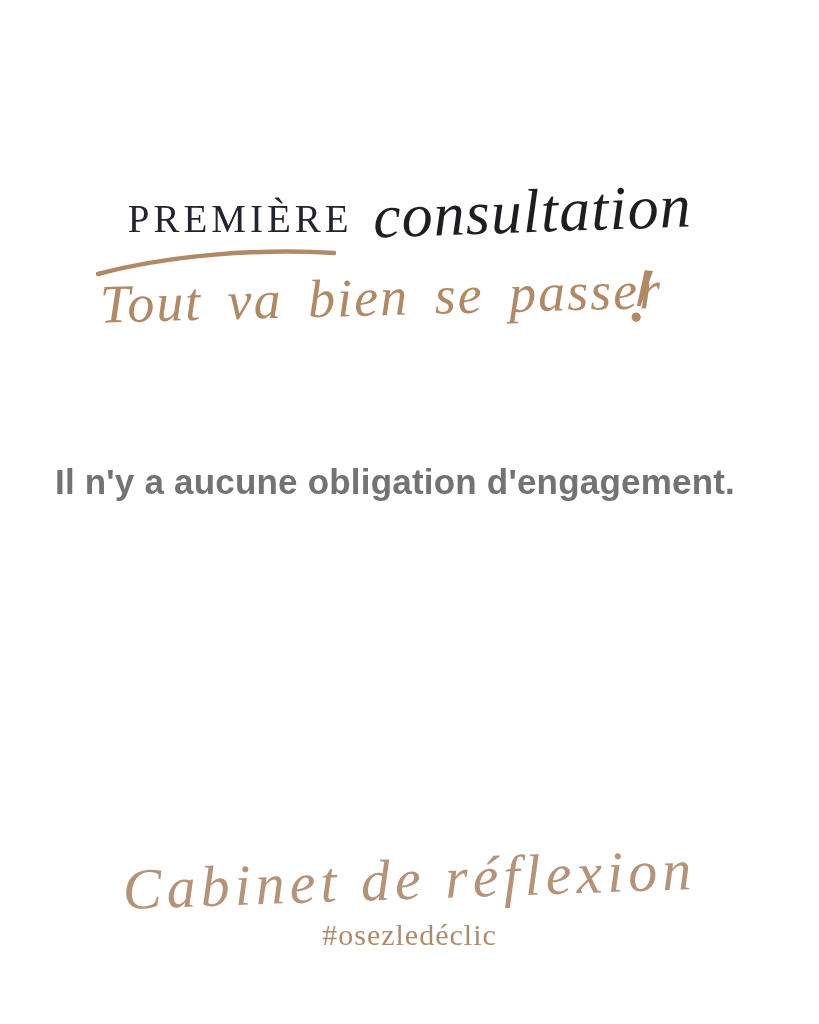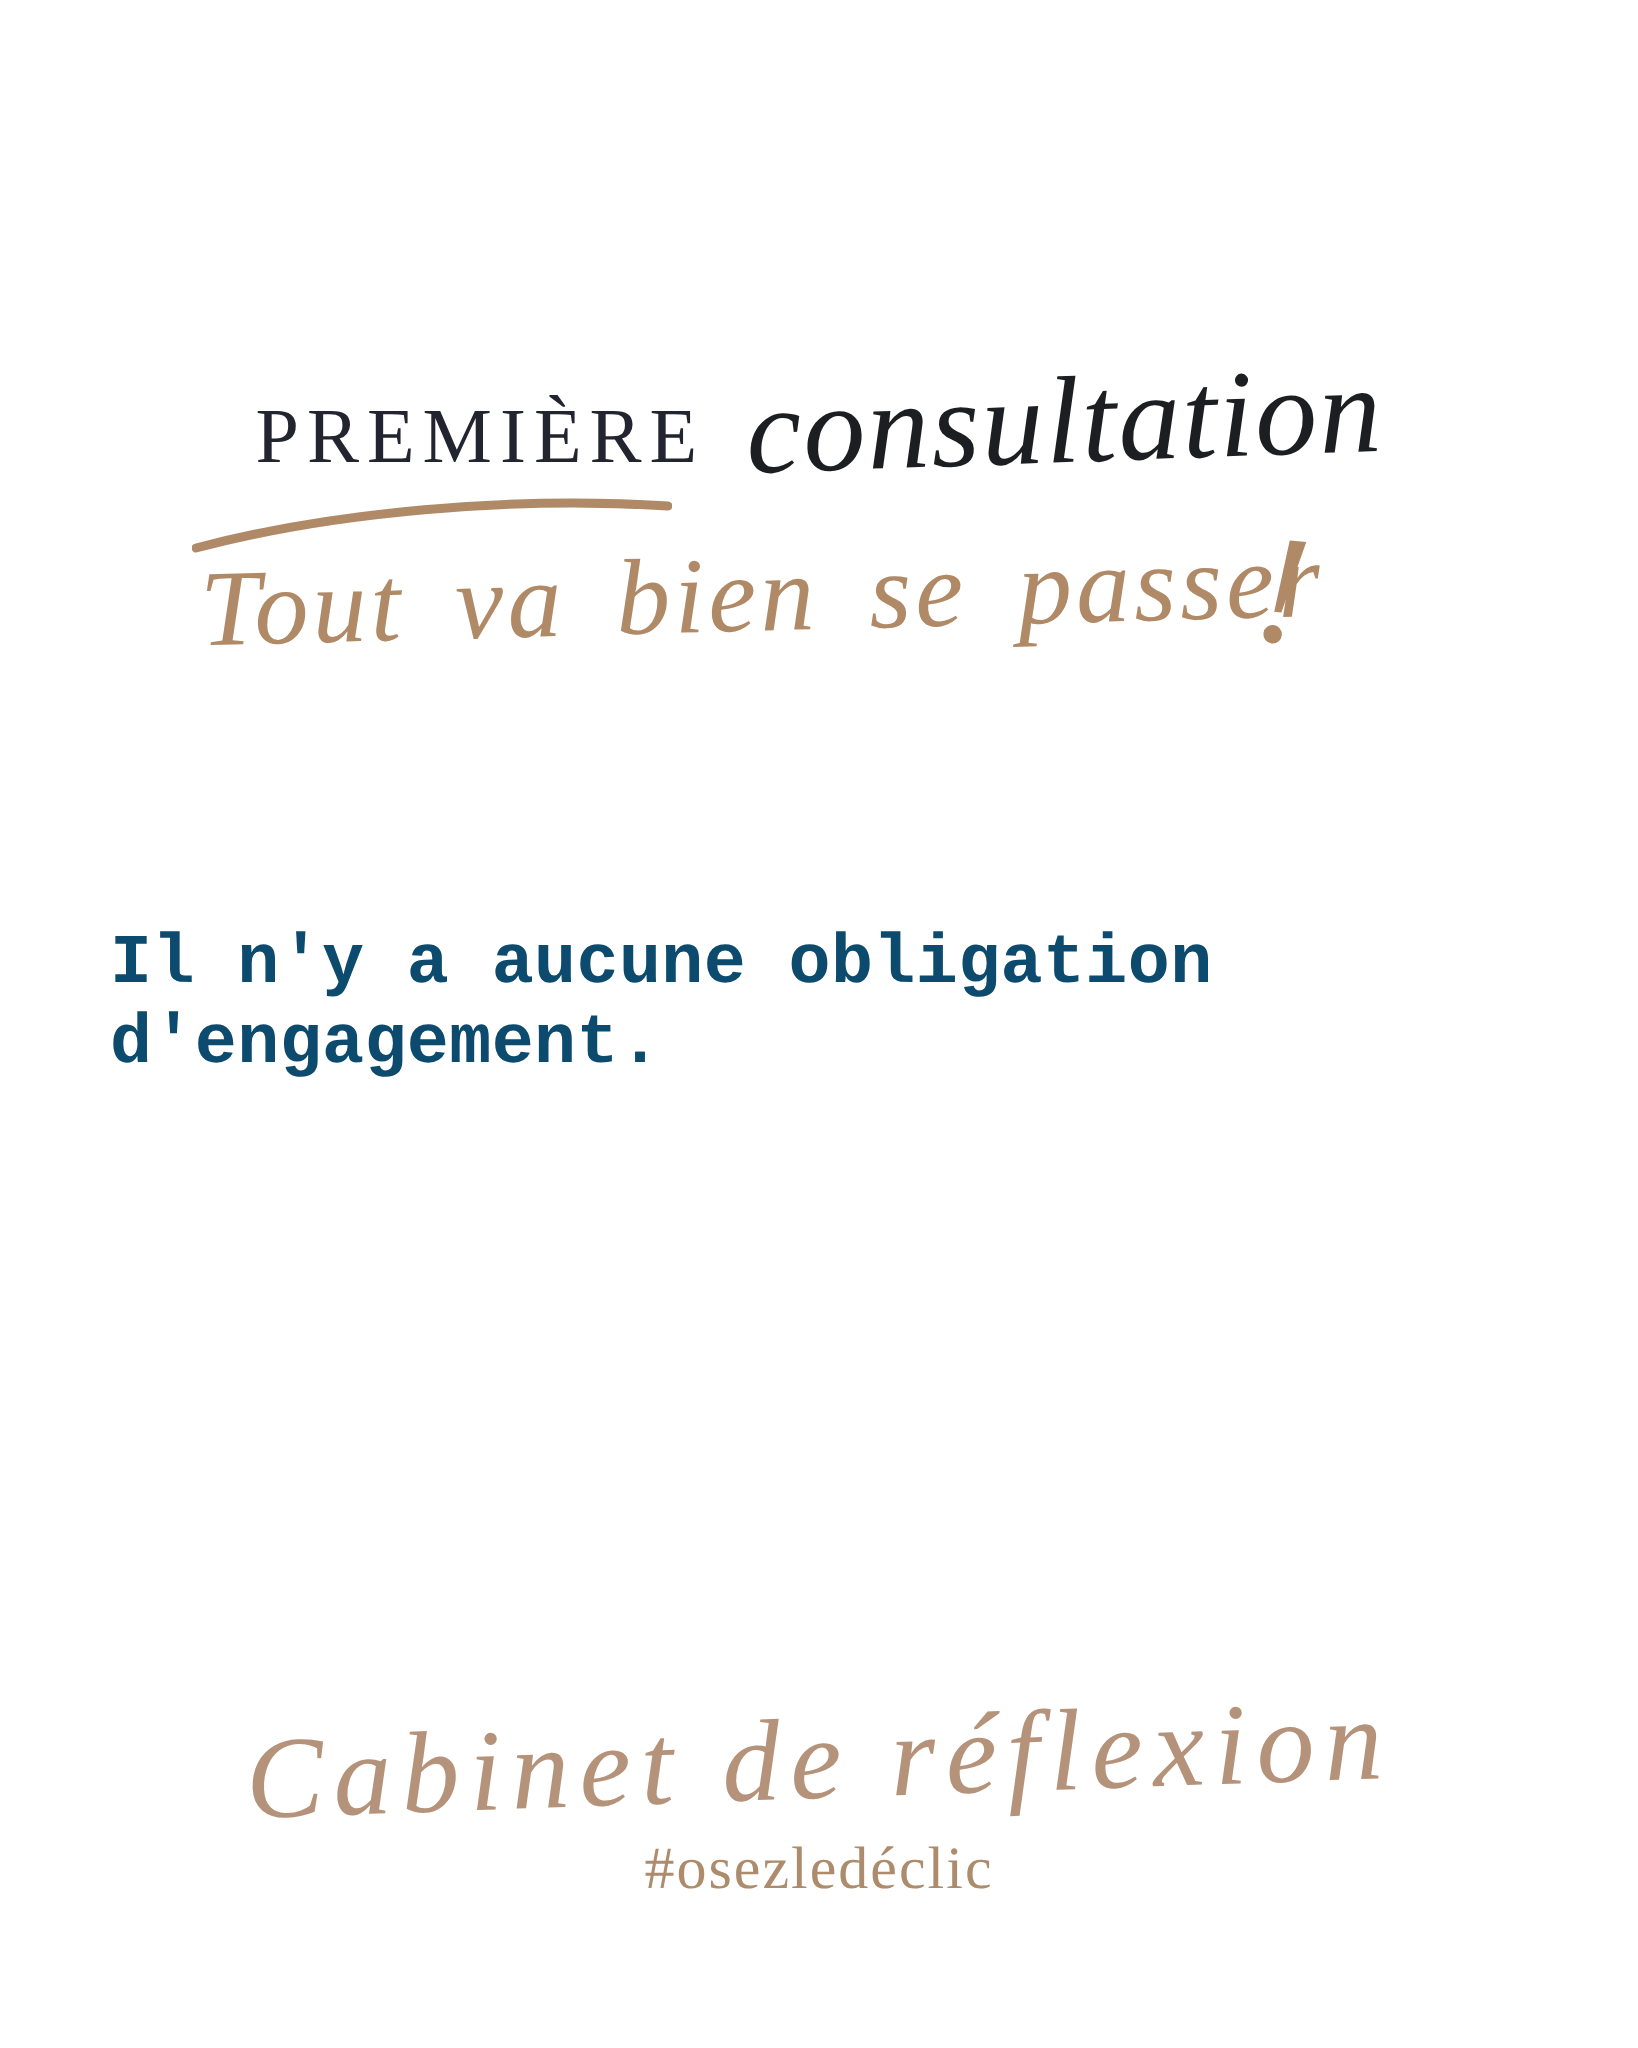--- a/index.html
+++ b/index.html
@@ -76,25 +76,25 @@
     color: #b08a66;
     transform: rotate(6deg);
   }
 
   
   .headline {
     position: absolute;
     top: 458px;
     left: 55px;
     right: 50px;
-    font-family: Liberation Mono, monospace;
+    font-family: Liberation Sans, sans-serif;
     font-weight: bold;
     font-size: 35px;
     letter-spacing: 0.2px;
-    color: #0c4a6e;
+    color: #737373;
   }
   .paragraph {
     position: absolute;
     top: 513px;
     left: 55px;
     right: 40px;
     font-family: "Liberation Serif", serif;
     font-size: 36px;
     line-height: 50px;
     color: #ab8a6b;

